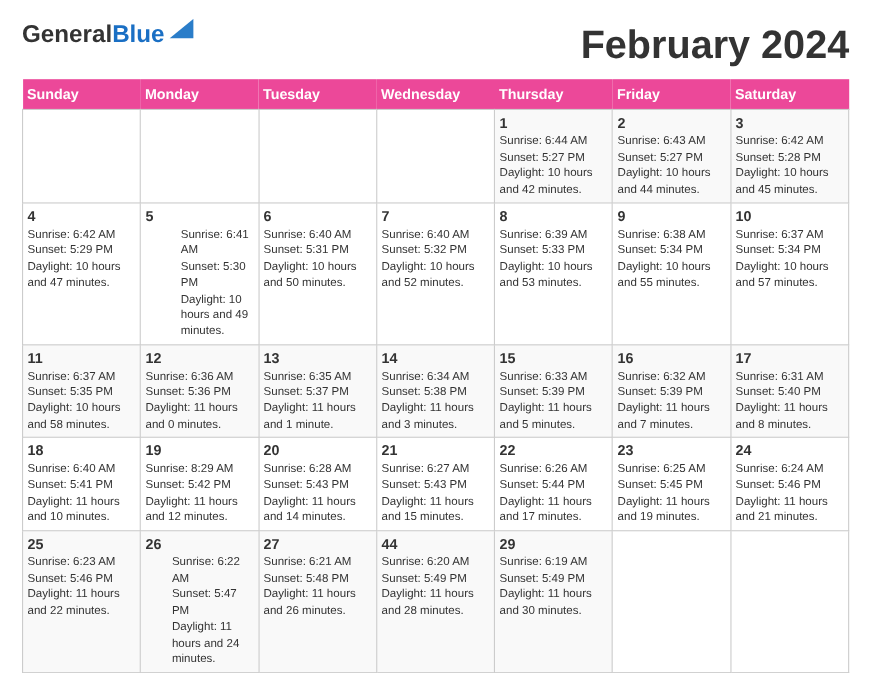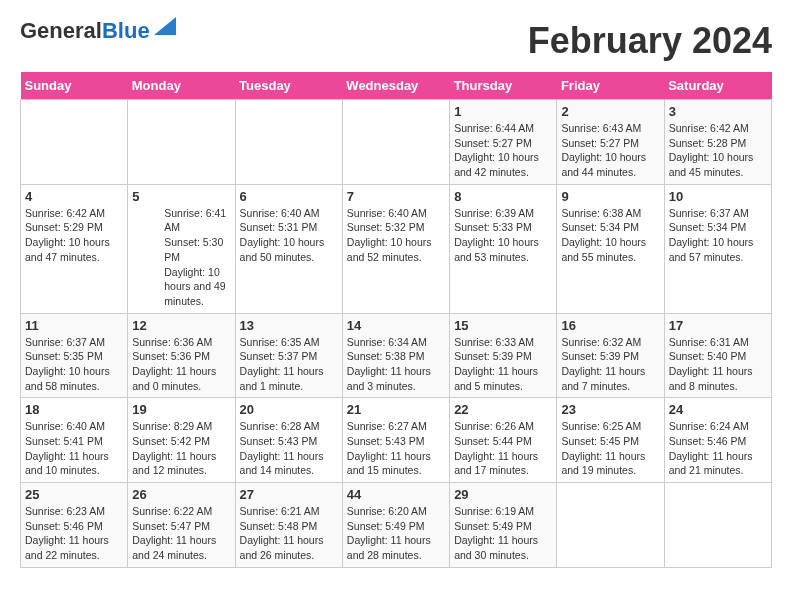--- a/index.html
+++ b/index.html
@@ -270,21 +270,21 @@
       </tr>
       <tr>
         <td>
           <div class="day-num">25</div>
           <div class="day-info" style="white-space: pre-line;">Sunrise: 6:23 AM
 Sunset: 5:46 PM
 Daylight: 11 hours and 22 minutes.</div>
         </td>
         <td>
           <div class="day-num">26</div>
-          <div class="day-info" style="white-space: pre-line;">Sunrise: 6:22 AM
+          <div class="day-info" style="white-space: pre-line; margin-left: 24px;">Sunrise: 6:22 AM
 Sunset: 5:47 PM
 Daylight: 11 hours and 24 minutes.</div>
         </td>
         <td>
           <div class="day-num">27</div>
           <div class="day-info" style="white-space: pre-line;">Sunrise: 6:21 AM
 Sunset: 5:48 PM
 Daylight: 11 hours and 26 minutes.</div>
         </td>
         <td>

